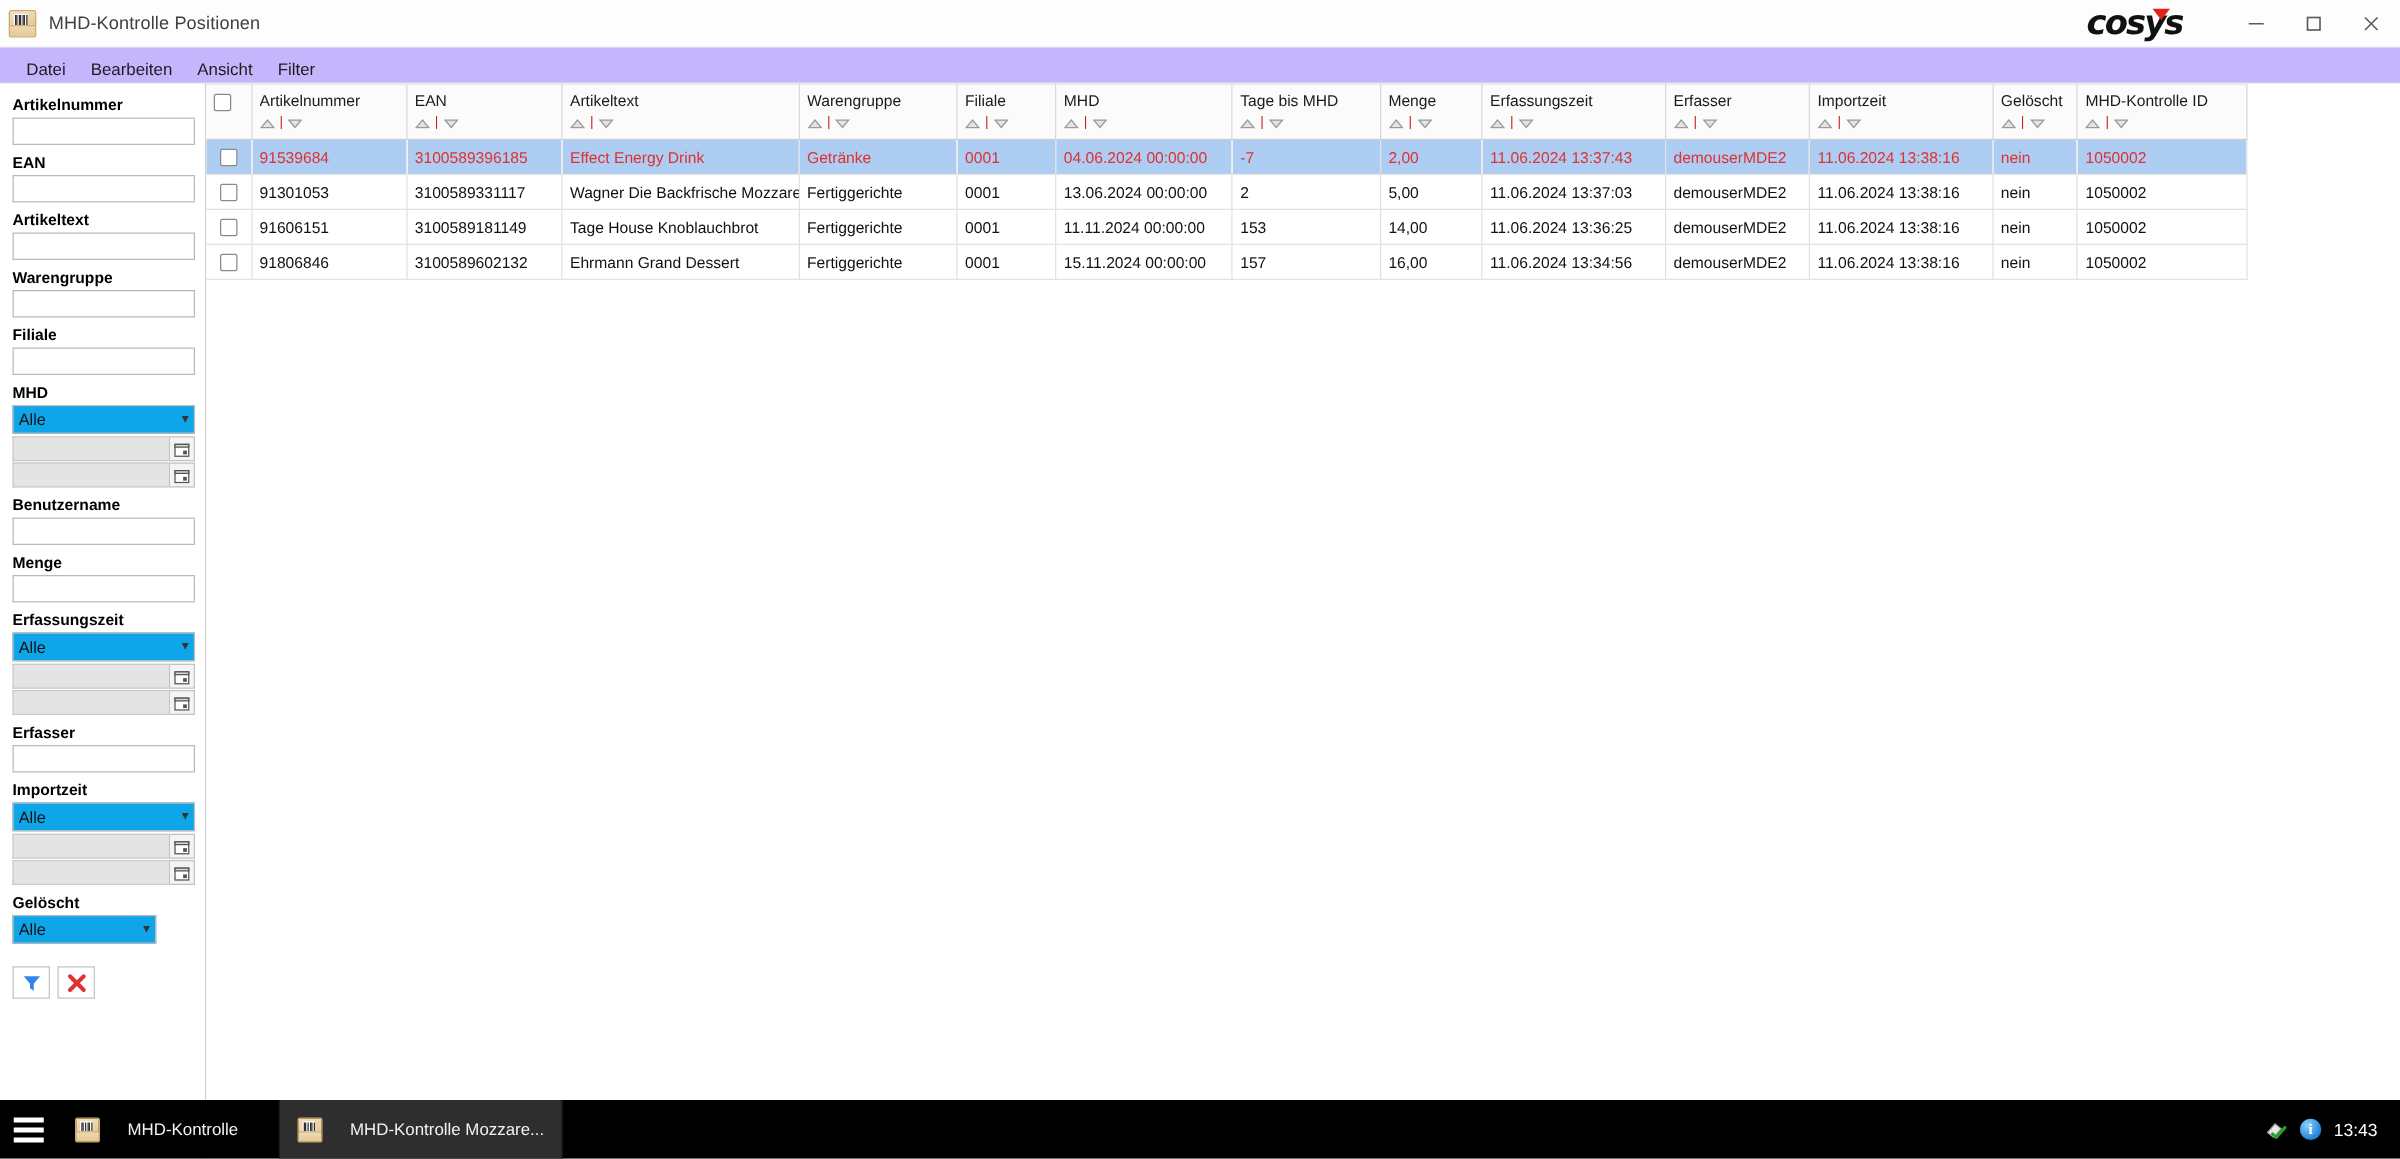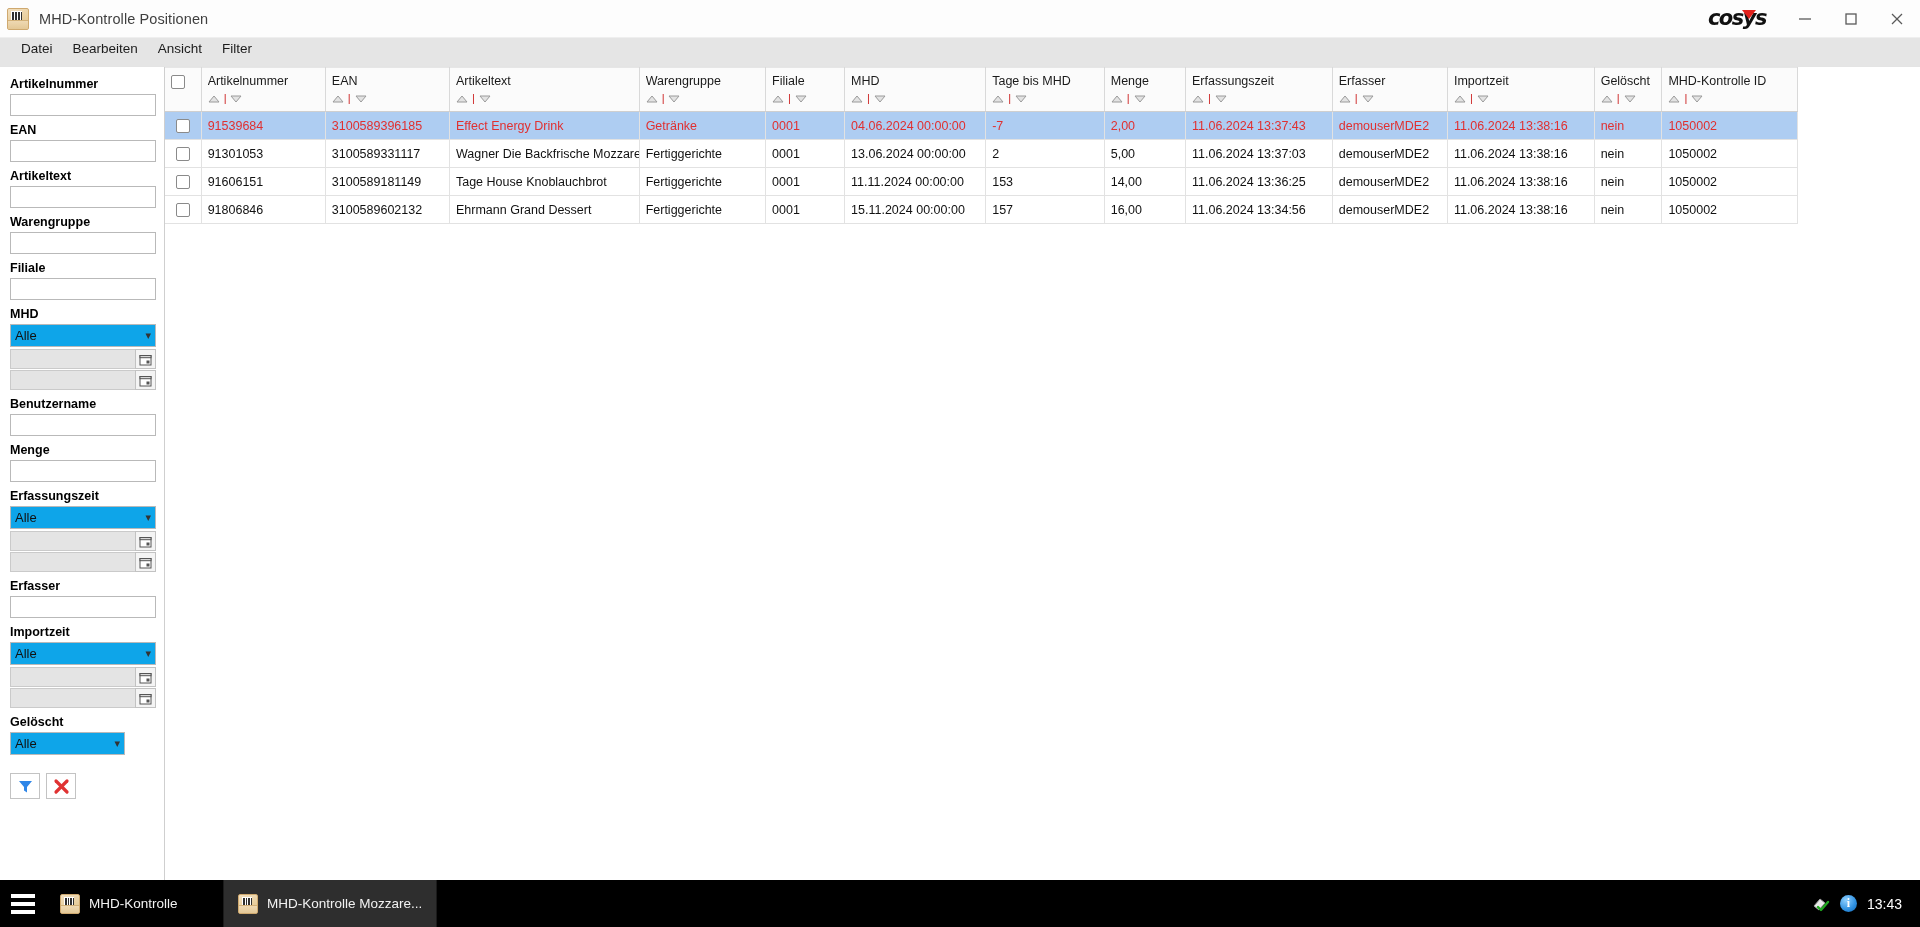--- a/index.html
+++ b/index.html
@@ -48,45 +48,45 @@
     background: linear-gradient(180deg,#efd9b3,#e2c693);
     border-top:1px solid #d2b179;
   }
   .title-text {
     font-size: 14.5px; color: #3f3f3f; letter-spacing: .1px;
   }
   .titlebar-right {
     margin-left: auto; display: flex; align-items: center; height: 100%;
   }
   .brand {
-    font-size: 21px; font-weight: 700; font-style: italic;
+    font-size: 27px; font-weight: 700; font-style: italic;
     letter-spacing: -1.5px; color: #111111;
     font-family: "DejaVu Sans", sans-serif;
-    position: relative; margin-right: 14px; line-height: 1;
+    position: relative; margin-right: 34px; line-height: 1;
     padding-right: 2px;
   }
   .brand .tri {
     position: absolute; right: 12px; top: 2px;
     width: 0; height: 0;
     border-left: 7px solid transparent;
     border-right: 7px solid transparent;
     border-top: 9px solid #e2211c;
   }
   .winbtn {
     width: 46px; height: 38px;
     display: flex; align-items: center; justify-content: center;
     color: #5a5a5a;
   }
   .winbtn svg { display:block; }
 
   
   .menubar {
     height: 29px; min-height: 29px;
-    display: flex; align-items: flex-start;
-    background: #e5e5e5;
+    display: flex; align-items: flex-end;
+    background: #c4b5fd;
     border-bottom: 1px solid #e4e4e4;
     padding-left: 12px;
   }
   .menuitem {
     font-size: 13.5px; color: #1c1c1c;
     padding: 3px 9px; margin-right: 2px;
   }
 
   
   .statusstrip {
@@ -229,21 +229,21 @@
   .tb-start {
     width: 46px; height: 47px;
     display: flex; align-items: center; justify-content: center;
   }
   .tb-start .hm { width: 24px; }
   .tb-start .hm i {
     display:block; height:4px; background:#ffffff; margin:4px 0;
   }
   .tb-task {
     height: 47px; min-width: 178px;
-    display: flex; align-items: center; gap: 9px;
+    display: flex; align-items: center; gap: 22px;
     padding: 0 14px;
     color: #f2f2f2; font-size: 13.5px;
     border-right: 1px solid #1b1b1b;
   }
   .tb-task.active { background: #2e2e2e; }
   .tb-ico {
     width: 20px; height: 20px; position: relative; flex: none;
     background: linear-gradient(160deg,#f2dfbe 0%, #e8cf9f 55%, #dcbd86 100%);
     border: 1px solid #cfa96f; border-radius: 2px; overflow: hidden;
   }

